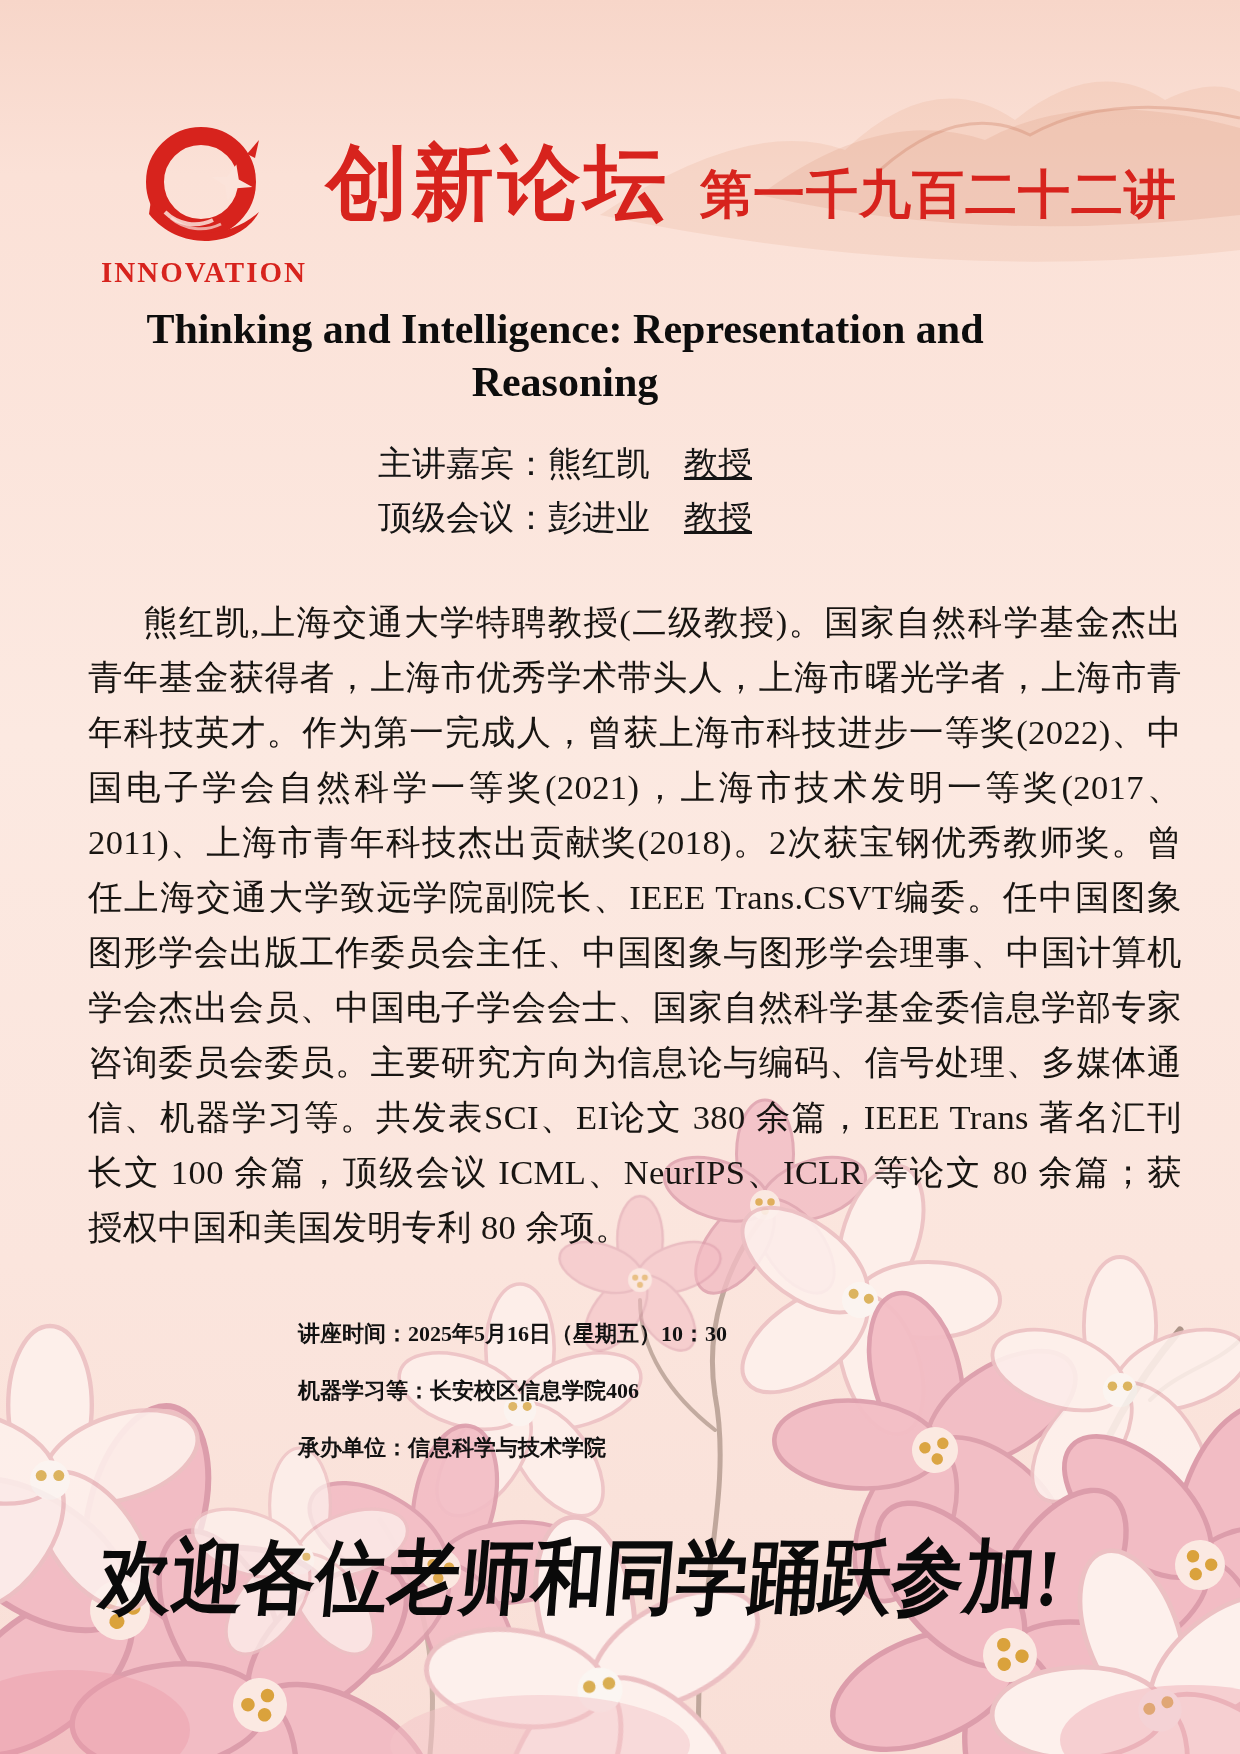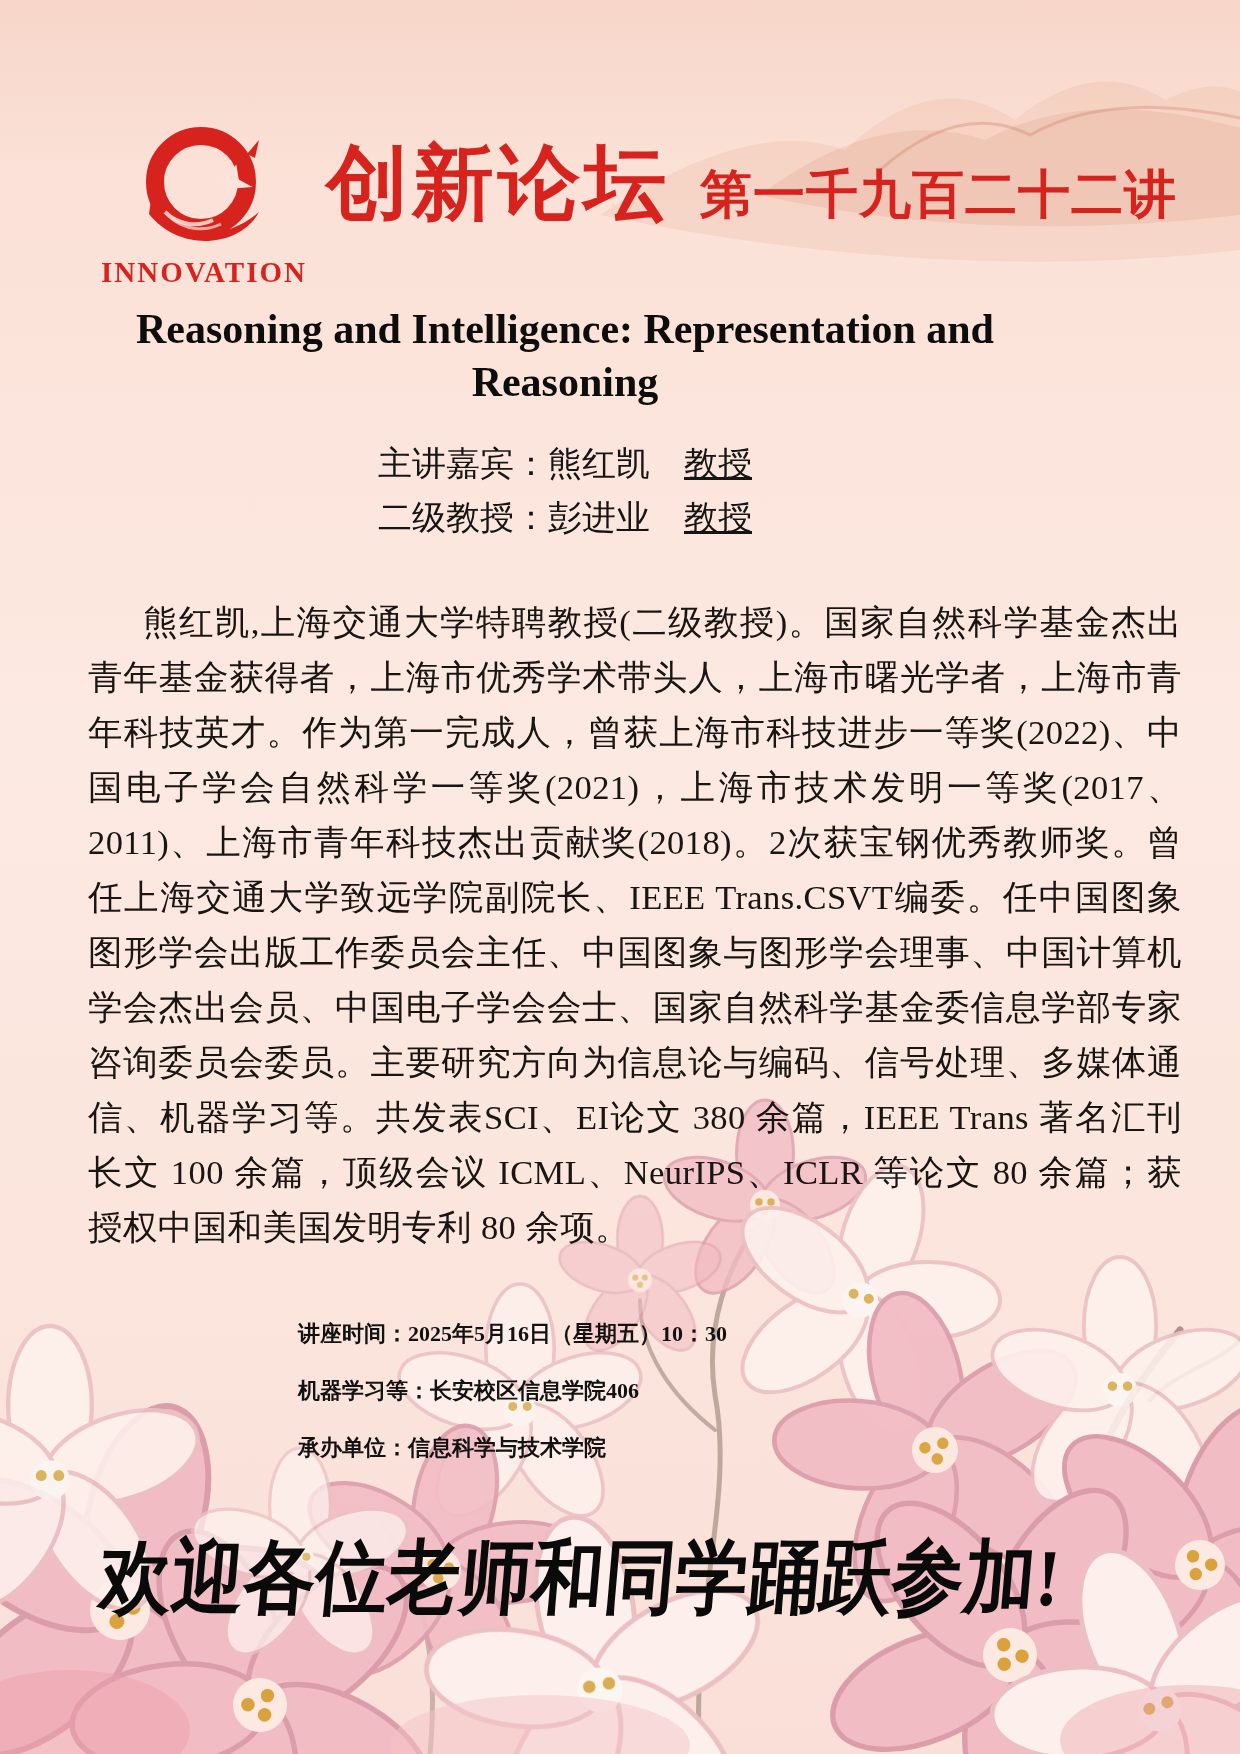--- a/index.html
+++ b/index.html
@@ -127,27 +127,27 @@
           <path d="M112,38 L124,24 L120,42 Z" fill="#d7231d"></path>
         </svg>
         <div class="logo-text">INNOVATION</div>
       </div>
       <div class="forum-title">创新论坛</div>
       <div class="lecture-number">第一千九百二十二讲</div>
     </div>
 
     <div class="center-col">
       <div class="title-block">
-        <div>Reasoning and Intelligence: Representation and</div>
+        <div>Thinking and Intelligence: Representation and</div>
         <div>Reasoning</div>
       </div>
 
       <div class="people">
         <div><span>主讲嘉宾：</span><span>熊红凯</span><span class="person-title">教授</span></div>
-        <div><span>二级教授：</span><span>彭进业</span><span class="person-title">教授</span></div>
+        <div><span>顶级会议：</span><span>彭进业</span><span class="person-title">教授</span></div>
       </div>
     </div>
 
     <p class="bio">熊红凯,上海交通大学特聘教授(二级教授)。国家自然科学基金杰出青年基金获得者，上海市优秀学术带头人，上海市曙光学者，上海市青年科技英才。作为第一完成人，曾获上海市科技进步一等奖(2022)、中国电子学会自然科学一等奖(2021)，上海市技术发明一等奖(2017、2011)、上海市青年科技杰出贡献奖(2018)。2次获宝钢优秀教师奖。曾任上海交通大学致远学院副院长、IEEE Trans.CSVT编委。任中国图象图形学会出版工作委员会主任、中国图象与图形学会理事、中国计算机学会杰出会员、中国电子学会会士、国家自然科学基金委信息学部专家咨询委员会委员。主要研究方向为信息论与编码、信号处理、多媒体通信、机器学习等。共发表SCI、EI论文 380 余篇，IEEE Trans 著名汇刊长文 100 余篇，顶级会议 ICML、NeurIPS、ICLR 等论文 80 余篇；获授权中国和美国发明专利 80 余项。</p>
 
     <div class="details">
       <div><span>讲座时间：</span><span>2025年5月16日（星期五）10：30</span></div>
       <div><span>机器学习等：</span><span>长安校区信息学院406</span></div>
       <div><span>承办单位：</span><span>信息科学与技术学院</span></div>
     </div>

